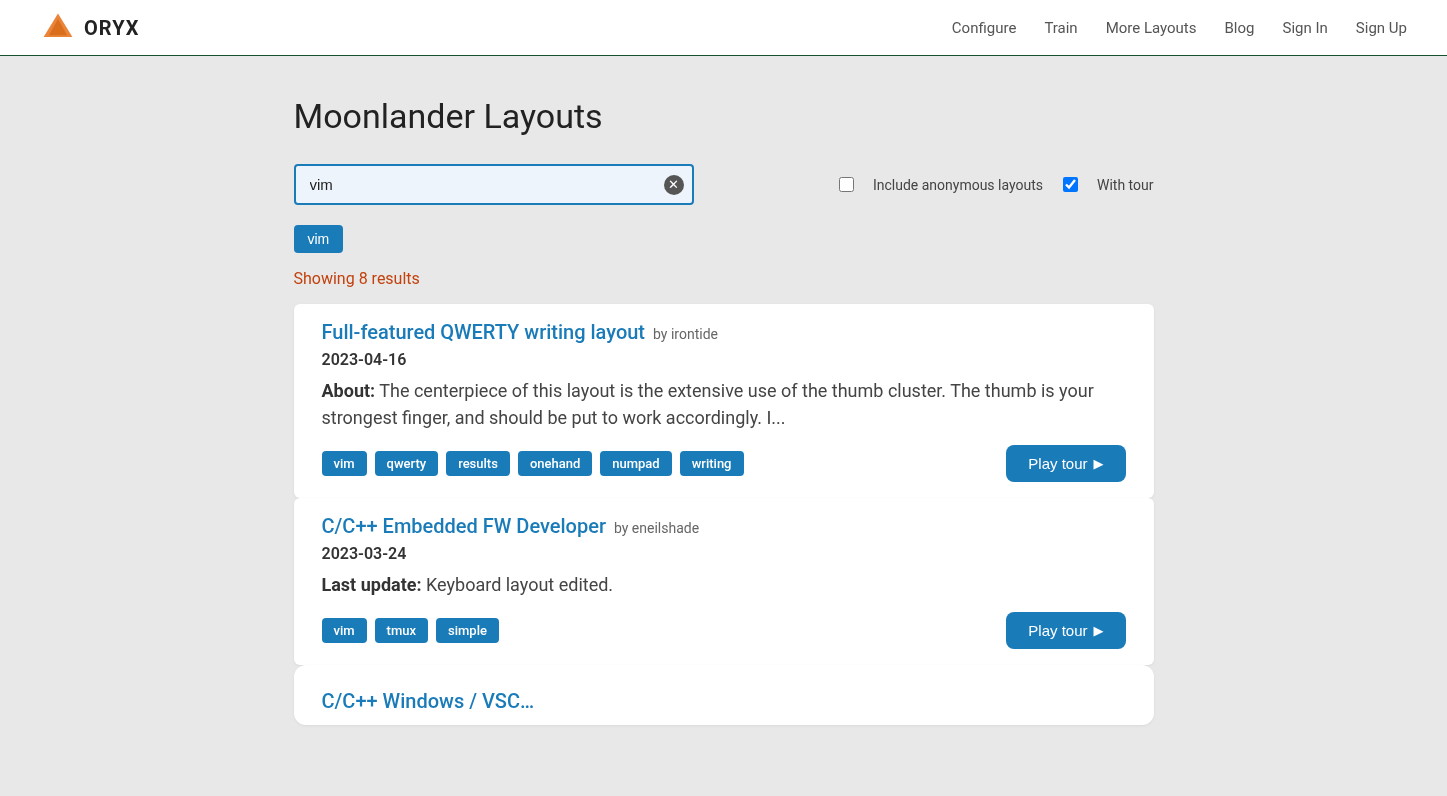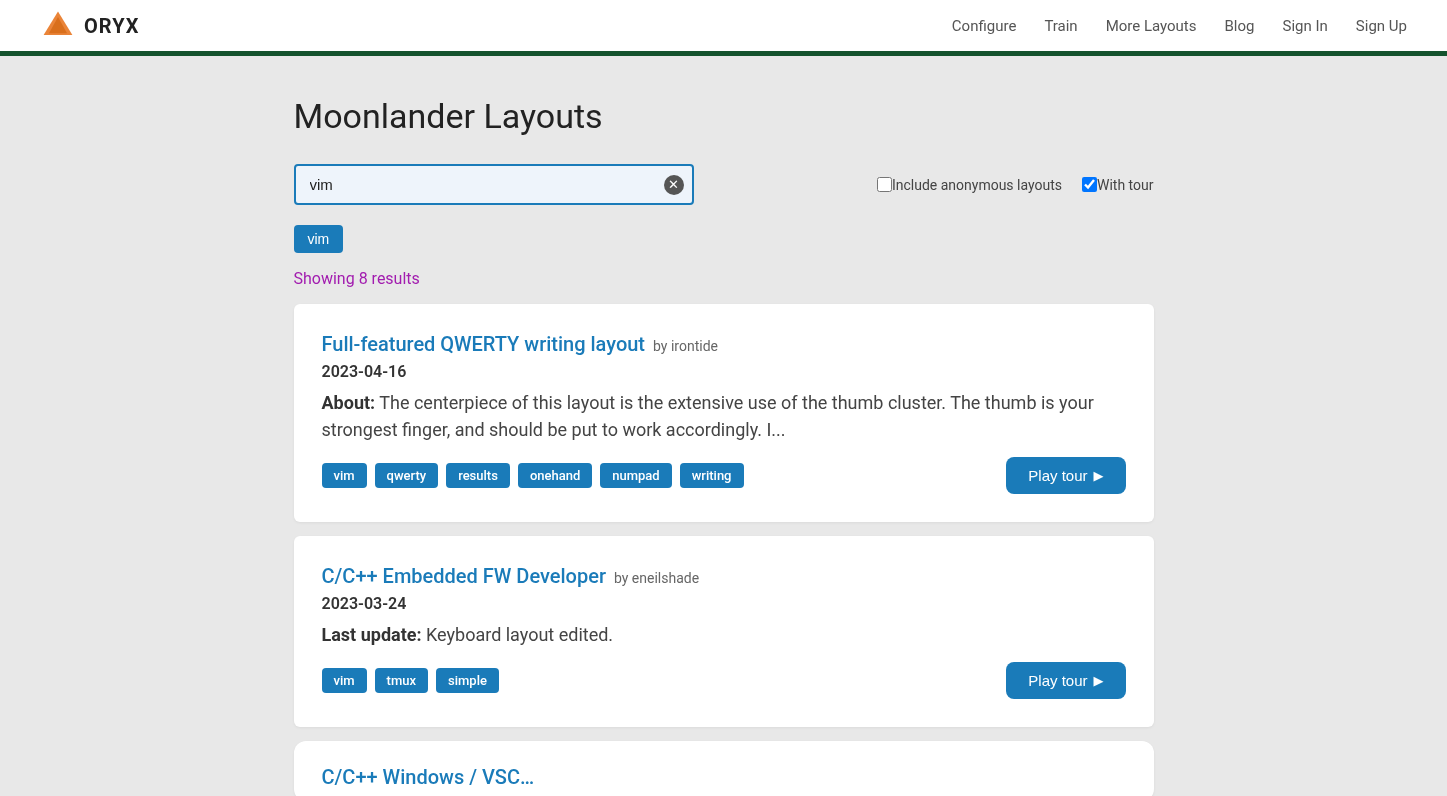--- a/index.html
+++ b/index.html
@@ -9,21 +9,21 @@
       color: #333;
       min-height: 796px;
     }
     header {
       background: #fff;
       padding: 0 40px;
       height: 56px;
       display: flex;
       align-items: center;
       justify-content: space-between;
-      border-bottom: 5px solid #14532d;
+      border-bottom: 1px solid #14532d;
     }
     .logo-area {
       display: flex;
       align-items: center;
       gap: 8px;
     }
     .logo-text {
       font-size: 20px;
       font-weight: 700;
       color: #222;
@@ -95,21 +95,21 @@
     }
     .filters-row {
       display: flex;
       align-items: center;
       gap: 20px;
       margin-left: auto;
     }
     .checkbox-label {
       display: flex;
       align-items: center;
-      gap: 0;
+      gap: 19px;
       font-size: 14px;
       color: #444;
       cursor: pointer;
     }
     .checkbox-label input[type="checkbox"] {
       width: 15px;
       height: 15px;
       cursor: pointer;
     }
     .tag-filter-row {
@@ -121,28 +121,28 @@
       background: #1a7bb9;
       color: #fff;
       border: none;
       border-radius: 4px;
       padding: 6px 14px;
       font-size: 14px;
       cursor: pointer;
     }
     .results-count {
       font-size: 16px;
-      color: #a21caf;
+      color: #c2410c;
       margin-bottom: 16px;
     }
     .result-card {
       background: #fff;
       border-radius: 6px;
-      padding: 28px 28px;
-      margin-bottom: 14px;
+      padding: 16px 28px;
+      margin-bottom: 0;
       box-shadow: 0 1px 3px rgba(0,0,0,0.06);
     }
     .result-title-row {
       display: flex;
       align-items: baseline;
       gap: 8px;
       margin-bottom: 6px;
     }
     .result-title {
       font-size: 20px;

